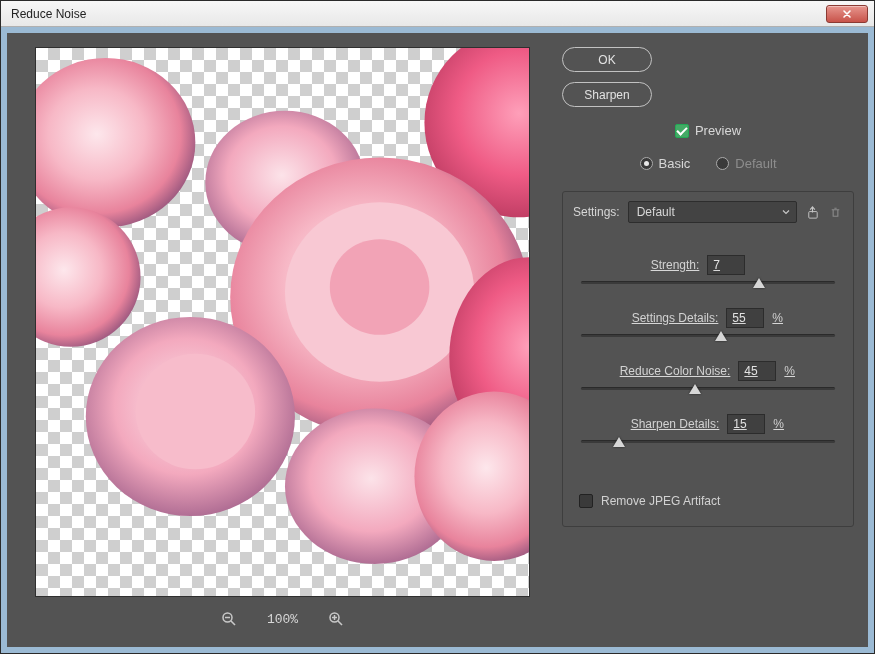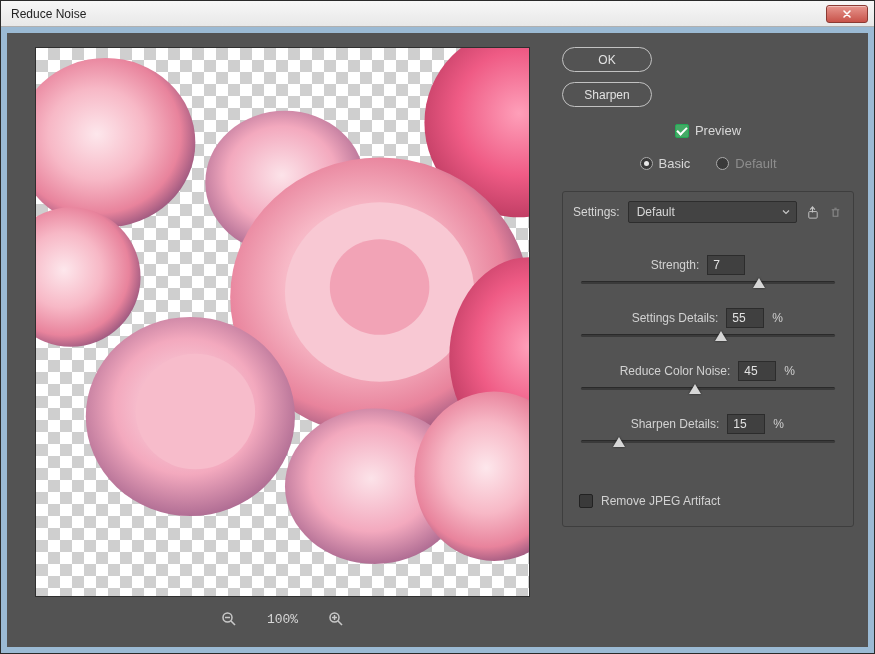--- a/index.html
+++ b/index.html
@@ -124,21 +124,21 @@
     color:#d7d7d7; font-size:12px;
     display:flex; align-items:center; justify-content:space-between;
     padding:0 6px 0 8px;
   }
   .dropdown svg{ width:8px; height:8px; }
   .icon-btn svg { width:15px; height:15px; }
   .icon-btn { display:flex; }
   .sliders {
     padding:20px 16px 6px 16px;
   }
-  .slider-block { margin-bottom:24px; }
+  .slider-block { margin-bottom:24px;text-decoration:underline; }
   .slider-row {
     display:flex; align-items:center; justify-content:center;
     gap:8px; font-size:12px; color:#d2d2d2;
     margin-bottom:6px;
   }
   .slider-label { text-align:right; }
   .num-input {
     width:38px; height:20px;
     background:#404040; border:1px solid #2c2c2c;
     color:#e2e2e2; font-size:12px; padding-left:5px;

